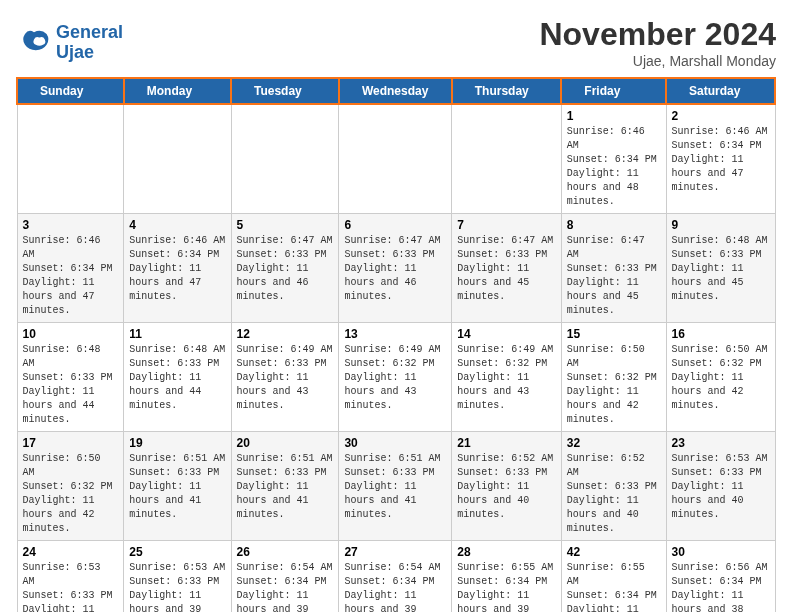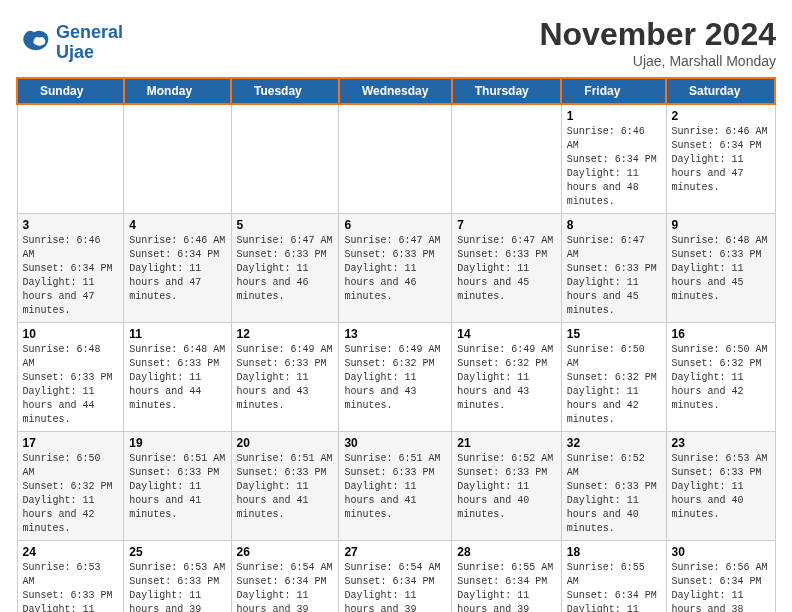--- a/index.html
+++ b/index.html
@@ -237,21 +237,21 @@
         </td>
         <td>
           <div class="day-number">27</div>
           <div class="day-info">Sunrise: 6:54 AM<br>Sunset: 6:34 PM<br>Daylight: 11 hours and 39 minutes.</div>
         </td>
         <td>
           <div class="day-number">28</div>
           <div class="day-info">Sunrise: 6:55 AM<br>Sunset: 6:34 PM<br>Daylight: 11 hours and 39 minutes.</div>
         </td>
         <td>
-          <div class="day-number">18</div>
+          <div class="day-number">42</div>
           <div class="day-info">Sunrise: 6:55 AM<br>Sunset: 6:34 PM<br>Daylight: 11 hours and 38 minutes.</div>
         </td>
         <td>
           <div class="day-number">30</div>
           <div class="day-info">Sunrise: 6:56 AM<br>Sunset: 6:34 PM<br>Daylight: 11 hours and 38 minutes.</div>
         </td>
       </tr>
     </tbody>
 </table>
 

